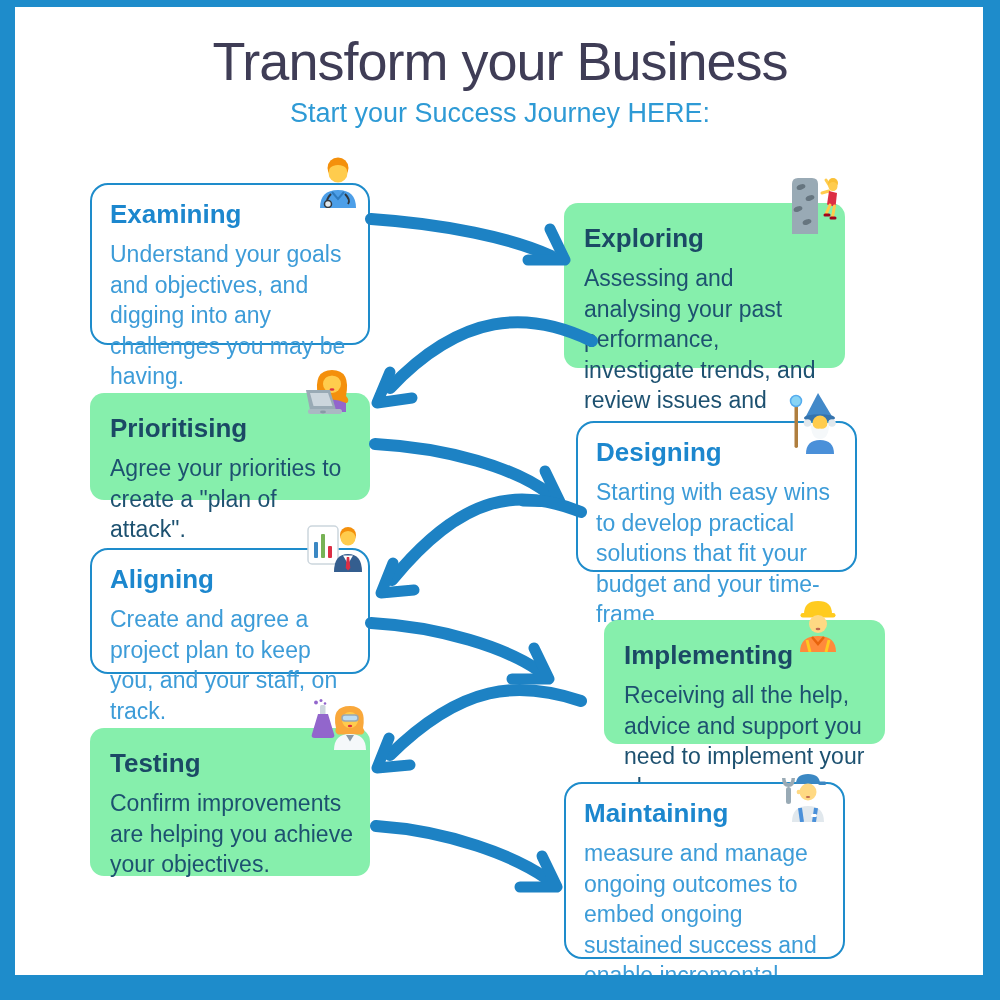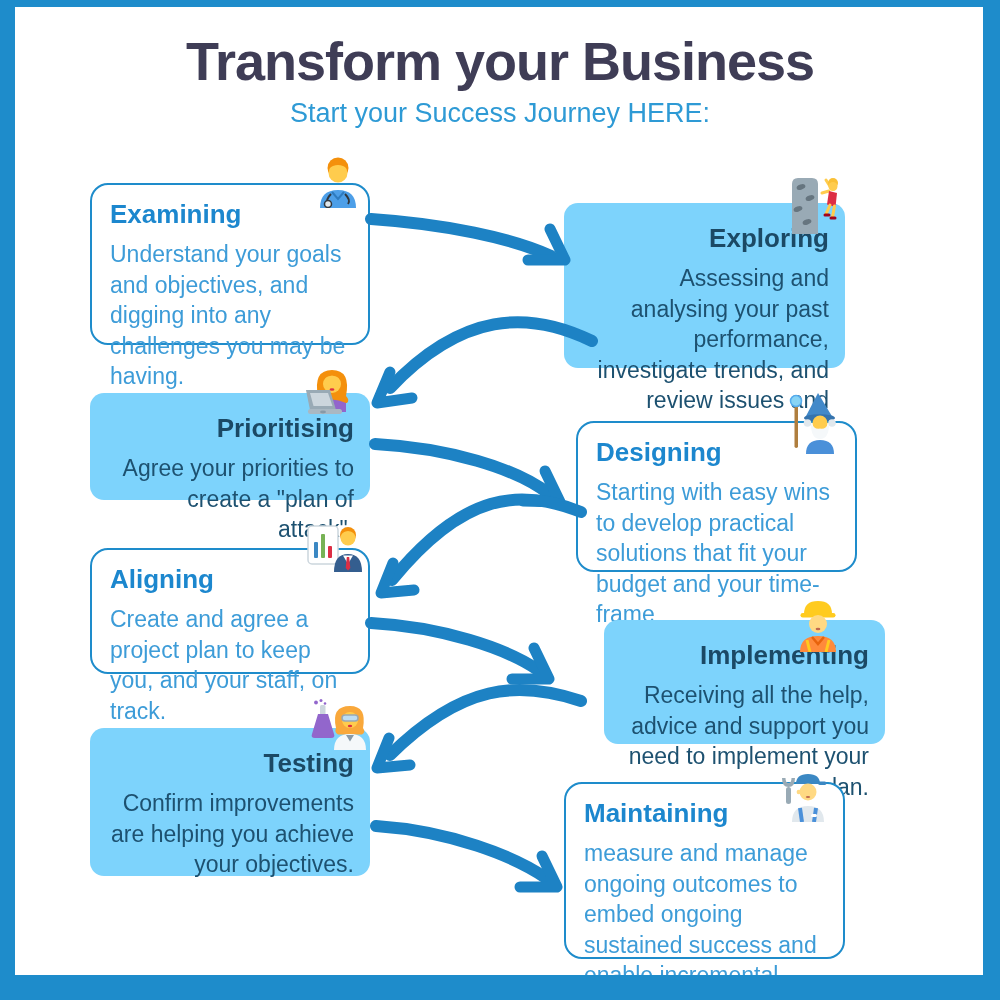--- a/index.html
+++ b/index.html
@@ -8,36 +8,36 @@
     font-family:"Liberation Sans", sans-serif;overflow:hidden;
   }
   .frame{
     position:absolute;inset:0;box-sizing:border-box;
     border-style:solid;border-color:#1E8CCB;
     border-width:7px 17px 25px 15px;
     pointer-events:none;z-index:10;
   }
   .header{position:absolute;top:30px;left:0;width:1000px;text-align:center;z-index:2;}
   .main-title{
-    margin:0;font-size:54px;font-weight:700;color:#3F3D56;letter-spacing:-1px;
+    margin:0;font-size:54px;font-weight:400;color:#3F3D56;letter-spacing:-1px;
   }
   .sub-title{
     margin:6px 0 0 0;font-size:27px;font-weight:500;color:#2E9AD5;
   }
   .card{position:absolute;box-sizing:border-box;z-index:2;}
   .card h2{margin:0 0 9px 0;font-size:26px;font-weight:bold;letter-spacing:0;}
   .card p{margin:0;font-size:23px;line-height:1.33;}
   .card.outlined{
     background:#ffffff;border:2px solid #1E8CCB;border-radius:18px;
     padding:14px 16px 12px 18px;
   }
   .card.outlined h2{color:#1C87CE;}
   .card.outlined p{color:#3D9CD8;}
   .card.filled{
-    background:#7dd3fc;border-radius:14px;padding:20px 16px 12px 20px;text-align:right;
+    background:#86efac;border-radius:14px;padding:20px 16px 12px 20px;
   }
   .card.filled h2{color:#1B4965;}
   .card.filled p{color:#1D5170;}
   .icon{position:absolute;z-index:4;}
   .icon svg{display:block;width:100%;height:100%;}
   #arrows{position:absolute;inset:0;z-index:3;pointer-events:none;}
   #arrows path{stroke:#1D82C4;fill:none;stroke-linecap:round;stroke-linejoin:round;}
   #arrows .shaft{stroke-width:12;}
   #arrows .head{stroke-width:11;}
 </style>

